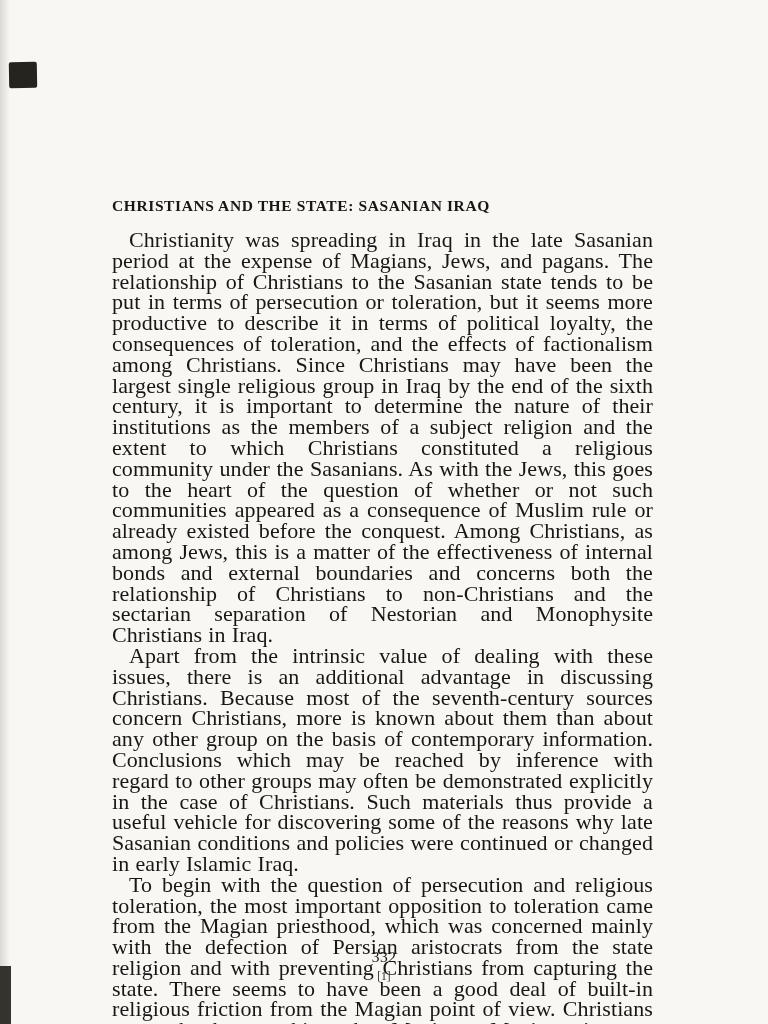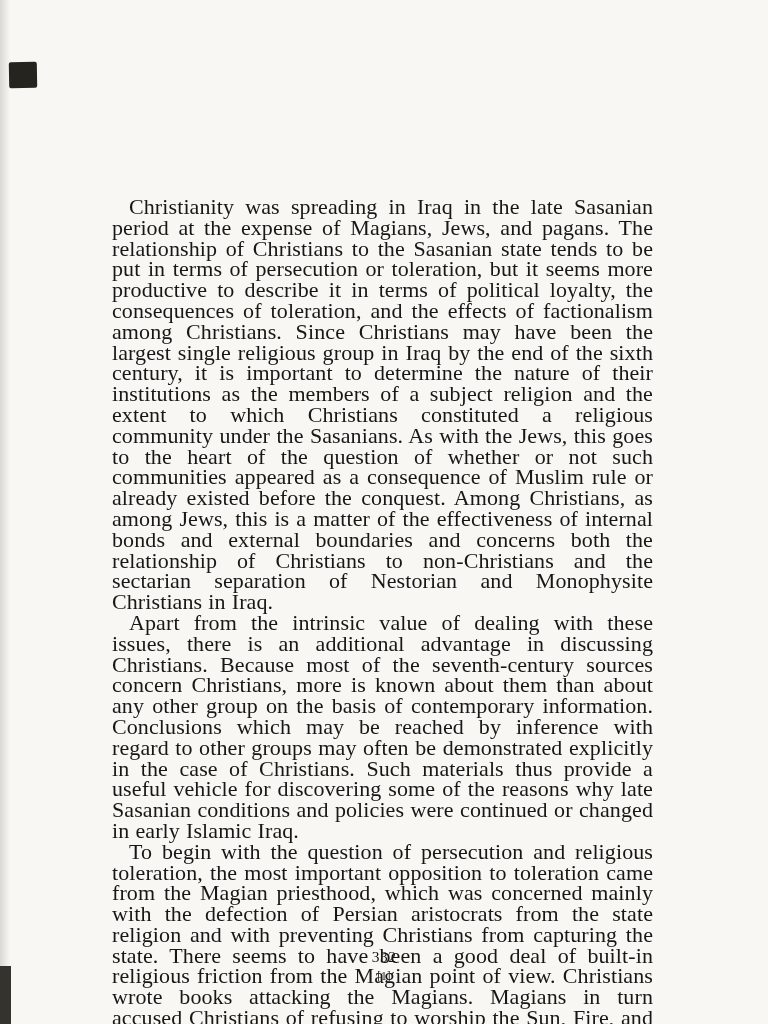--- a/index.html
+++ b/index.html
@@ -86,20 +86,21 @@
 </head>
 <body>
 
 <div class="scan-page">
 
   <div class="edge-shade"></div>
   <div class="artifact-top-left"></div>
   <div class="artifact-bottom-left"></div>
 
   <div class="text-block">
+    <h1 class="page-title">CHRISTIANS AND THE STATE: SASANIAN IRAQ</h1>
     <p>Christianity was spreading in Iraq in the late Sasanian period at the expense of Magians, Jews, and pagans. The relationship of Christians to the Sasanian state tends to be put in terms of persecution or toleration, but it seems more productive to describe it in terms of political loyalty, the consequences of toleration, and the effects of factionalism among Christians. Since Christians may have been the largest single religious group in Iraq by the end of the sixth century, it is important to determine the nature of their institutions as the members of a subject religion and the extent to which Christians constituted a religious community under the Sasanians. As with the Jews, this goes to the heart of the question of whether or not such communities appeared as a consequence of Muslim rule or already existed before the conquest. Among Christians, as among Jews, this is a matter of the effectiveness of internal bonds and external boundaries and concerns both the relationship of Christians to non-Christians and the sectarian separation of Nestorian and Monophysite Christians in Iraq.</p>
     <p>Apart from the intrinsic value of dealing with these issues, there is an additional advantage in discussing Christians. Because most of the seventh-century sources concern Christians, more is known about them than about any other group on the basis of contemporary information. Conclusions which may be reached by inference with regard to other groups may often be demonstrated explicitly in the case of Christians. Such materials thus provide a useful vehicle for discovering some of the reasons why late Sasanian conditions and policies were continued or changed in early Islamic Iraq.</p>
     <p>To begin with the question of persecution and religious toleration, the most important opposition to toleration came from the Magian priesthood, which was concerned mainly with the defection of Persian aristocrats from the state religion and with preventing Christians from capturing the state. There seems to have been a good deal of built-in religious friction from the Magian point of view. Christians wrote books attacking the Magians. Magians in turn accused Christians of refusing to worship the Sun, Fire, and Stars, or to perform rituals; of being monotheistic and celibate, of defiling the earth by burying their</p>
   </div>
 
   <div class="page-footer">
     <div class="page-number">332</div>
     <div class="footer-mark">[1]</div>
   </div>
 

